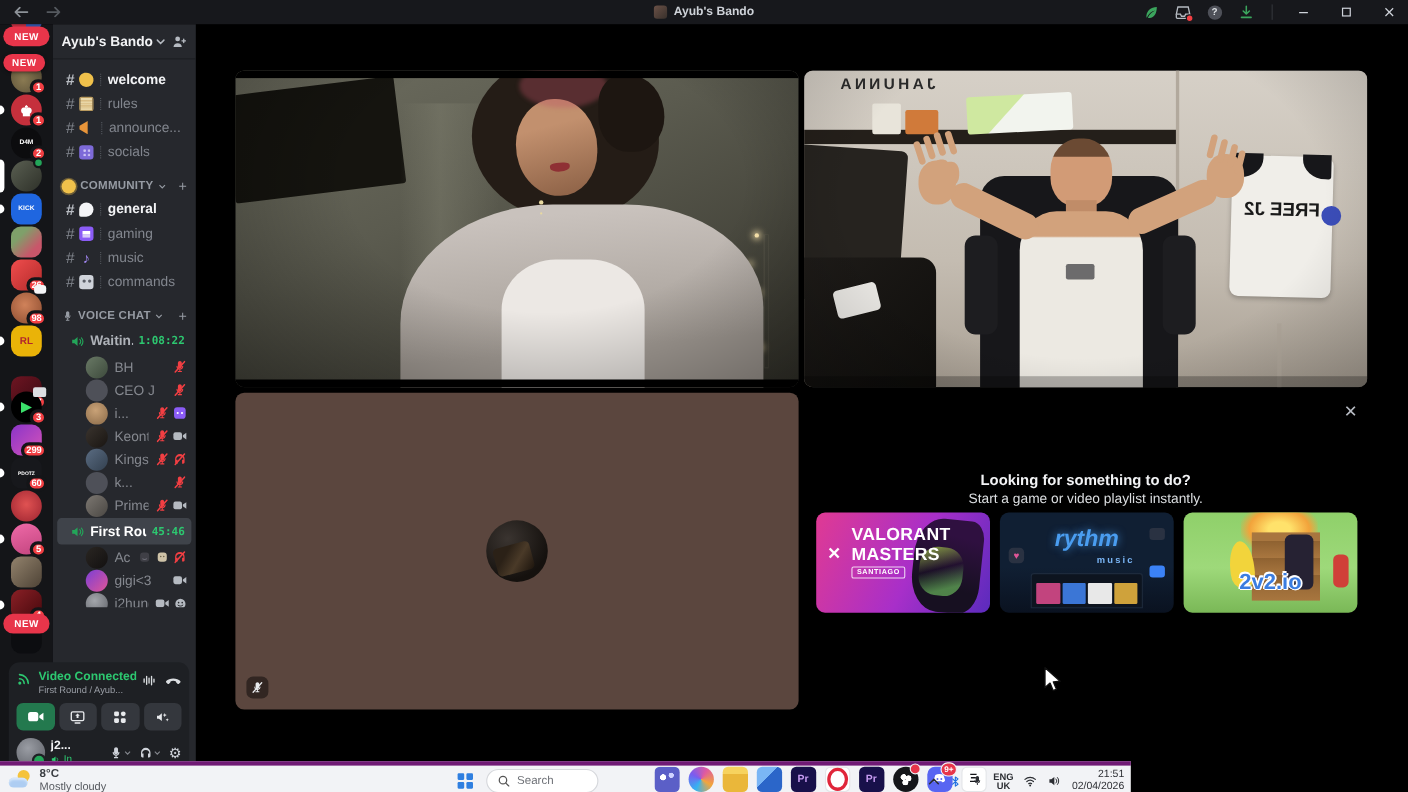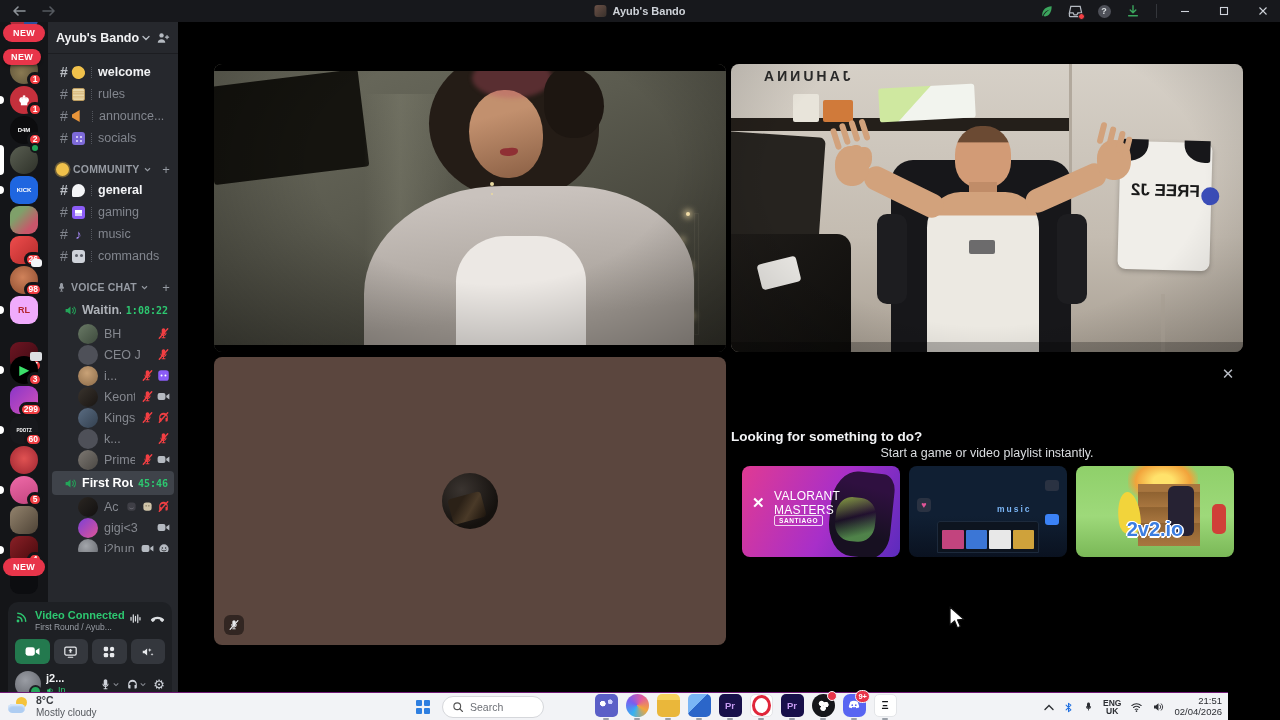--- a/index.html
+++ b/index.html
@@ -92,32 +92,32 @@
 
 .main{position:absolute;left:178px;top:22px;width:1102px;height:670px;background:#000}
 .tile{position:absolute;width:512px;height:288px;border-radius:8px;overflow:hidden;background:#111;cursor:pointer}
 .tile-mute{position:absolute;left:10px;bottom:10px;width:20px;height:20px;border-radius:6px;background:rgba(0,0,0,.45);display:flex;align-items:center;justify-content:center}
 .t3-avatar{position:absolute;left:50%;top:50%;transform:translate(-50%,-50%);width:56px;height:56px;border-radius:50%;background:radial-gradient(circle at 35% 30%,#3a3430,#15110e 70%);overflow:hidden}
 .t3-avatar::after{content:"";position:absolute;left:8px;top:22px;width:34px;height:26px;background:linear-gradient(135deg,#2b2117 30%,#4a3a28 60%,#1c140d);transform:rotate(-15deg);border-radius:4px}
 
 
 .promo{position:absolute;left:731px;top:357px;width:512px;height:288px}
 .promo-close{position:absolute;right:6px;top:8px;width:18px;height:18px;display:flex;align-items:center;justify-content:center;color:#b8bcc4;font-size:15px;cursor:pointer}
-.promo-title{position:absolute;left:0;right:0;top:72px;color:#f2f3f5;font-size:13.5px;font-weight:700}
+.promo-title{position:absolute;left:0;right:0;top:72px;text-align:center;color:#f2f3f5;font-size:13.5px;font-weight:700}
 .promo-sub{position:absolute;left:0;right:0;top:89px;text-align:center;color:#dbdee1;font-size:12.5px}
 .cards{position:absolute;left:11px;top:109px;display:flex;gap:9px}
 .card{width:158px;height:91px;border-radius:8px;overflow:hidden;position:relative;cursor:pointer}
 .dontshow{position:absolute;left:0;right:0;top:210px;display:flex;align-items:center;justify-content:center;gap:8px}
 .checkbox{width:15px;height:15px;border:2px solid #b8bcc4;border-radius:4px;background:transparent;cursor:pointer}
 .dontshow-label{color:#dbdee1;font-size:12px}
 
 
 .card-val{background:linear-gradient(115deg,#e03a93 0%,#a82fc9 55%,#5b2bbd 100%)}
 .val-logo{position:absolute;left:10px;top:28px;color:#fff;font-size:15px;font-weight:800}
-.val-txt{position:absolute;left:32px;top:24px;color:#fff;font-weight:400;font-size:12px;line-height:1.15;letter-spacing:.3px}
+.val-txt{position:absolute;left:32px;top:12px;color:#fff;font-weight:700;font-size:16px;line-height:1.15;letter-spacing:.3px}
 .val-chip{position:absolute;left:32px;top:49px;color:#fff;font-size:6.5px;font-weight:700;border:1px solid rgba(255,255,255,.8);padding:1px 4px;border-radius:2px;letter-spacing:.6px}
 .val-char{position:absolute;right:8px;top:6px;width:62px;height:85px;background:linear-gradient(190deg,#2f1040 20%,#171021 70%);border-radius:40% 20% 30% 40%;transform:rotate(6deg)}
 .val-char::after{content:"";position:absolute;left:6px;top:26px;width:40px;height:44px;background:linear-gradient(160deg,#b8e84a 10%,transparent 45%,#7de06a 80%);opacity:.55;border-radius:40%}
 .card-rythm{background:linear-gradient(#101f33 55%,#0a1220)}
 .rythm-word{position:absolute;left:0;right:0;top:12px;text-align:center;color:#4a9df0;font-size:21px;font-weight:800;font-style:italic;text-shadow:0 0 8px rgba(74,157,240,.8)}
 .rythm-sub{position:absolute;left:88px;top:38px;color:#7ab5f5;font-size:8.5px;font-weight:700;letter-spacing:2px}
 .rythm-shot{position:absolute;left:28px;bottom:4px;width:102px;height:32px;background:#0d141f;border-radius:3px 3px 0 0;border:1px solid #1d2a3c;display:flex;gap:2px;padding:8px 4px 3px}
 .rythm-shot span{flex:1;border-radius:1px}
 .rythm-heart{position:absolute;left:8px;top:32px;width:14px;height:14px;border-radius:4px;background:#2a3242;color:#e05597;font-size:9px;display:flex;align-items:center;justify-content:center}
 .rythm-chip{position:absolute;right:8px;width:14px;height:11px;border-radius:3px;background:#2a3242}
@@ -130,21 +130,21 @@
 .v2-word{position:absolute;left:0;right:0;top:52px;text-align:center;color:#3b7de0;font-size:20px;font-weight:800;text-shadow:-1.5px 0 #fff,1.5px 0 #fff,0 -1.5px #fff,0 1.5px #fff,1px 1px #fff,-1px -1px #fff}
 
 
 .art{position:absolute;inset:0}
 .letterbox{position:absolute;left:0;right:0;height:7px;background:#000}
 
 
 .cursor{position:absolute;left:948px;top:606px;z-index:90;pointer-events:none}
 
 
-.taskbar{position:absolute;left:0;top:692px;width:1228px;height:28px;background:#f2f3f6;border-top:1px solid #701a75;z-index:60}
+.taskbar{position:absolute;left:0;top:692px;width:1028px;height:28px;background:#f2f3f6;border-top:4px solid #701a75;z-index:60}
 .weather{position:absolute;left:8px;top:2px;display:flex;gap:6px;align-items:center;cursor:pointer}
 .w-icon{position:relative;width:22px;height:20px}
 .w-sun{position:absolute;left:8px;top:1px;width:11px;height:11px;border-radius:50%;background:#f5c33b}
 .w-cloud{position:absolute;left:0;top:8px;width:17px;height:9px;border-radius:6px;background:#aecdf2;box-shadow:inset 0 2px 2px #d8e8fb}
 .w-txt{line-height:1.1}
 .w-temp{font-size:10.5px;color:#3a3d42;font-weight:700}
 .w-cond{font-size:10px;color:#55585e}
 .tb-mid{position:absolute;left:410px;top:0;height:28px;display:flex;align-items:center;gap:6px}
 .start{width:26px;height:26px;display:flex;align-items:center;justify-content:center;border-radius:4px;cursor:pointer}
 .start-grid{width:14px;height:14px;display:grid;grid-template-columns:6px 6px;grid-template-rows:6px 6px;gap:1.5px}
@@ -262,21 +262,21 @@
         </div>
         <span class="pip" style="top: 164px;"></span>
         <div class="srv square" style="top: 184px;;background:linear-gradient(135deg,#7fa06a 30%,#c9566a 75%)"></div>
         <div class="srv square" style="top: 214px;;background:linear-gradient(135deg,#ef4d4d,#b32a2a)">
           <span class="srv-badge">26</span>
         </div>
         <div class="srv" style="top: 244px;;background:radial-gradient(circle at 45% 40%,#d0825a,#8a4a2e)">
           <span class="srv-badge">98</span>
           <span class="srv-bubble"></span>
         </div>
-        <div class="srv square" style="top: 274px;;background:#f0abfc">
+        <div class="srv square" style="top: 274px;;background:#eab308">
           <span style="font-size: 9px; color: rgb(178, 37, 45);">RL</span>
         </div>
         <span class="pip" style="top: 284px;"></span>
         <div class="srv square" style="top: 320px;;background:linear-gradient(135deg,#6e1522,#3a0a12)">
           <span class="srv-badge">37</span>
         </div>
         <div class="srv" style="top: 334px;;background:#000">
           <span style="font-size: 12px; color: rgb(59, 224, 106);">▶</span>
           <span class="srv-badge">3</span>
           <span class="srv-cam"></span>
@@ -762,20 +762,21 @@
       <div class="promo-title">Looking for something to do?</div>
       <div class="promo-sub">Start a game or video playlist instantly.</div>
       <div class="cards" id="promo-cards">
           <div class="card card-val">
             <span class="val-char"></span>
             <span class="val-logo">✕</span>
             <span class="val-txt">VALORANT<br>MASTERS</span>
             <span class="val-chip">SANTIAGO</span>
           </div>
           <div class="card card-rythm">
+            <span class="rythm-word">rythm</span>
             <span class="rythm-sub">music</span>
             <span class="rythm-heart">♥</span>
             <span class="rythm-chip" style="top:14px"></span>
             <span class="rythm-chip" style="top:48px;background:#3b82f6"></span>
             <span class="rythm-shot">
               <span style="background:#c2447e"></span>
               <span style="background:#3b76d6"></span>
               <span style="background:#e8e8e8"></span>
               <span style="background:#cfa23b"></span>
             </span>

